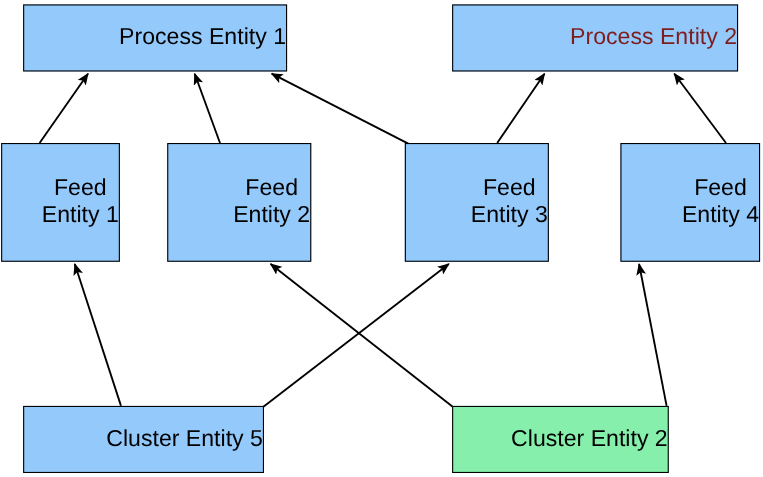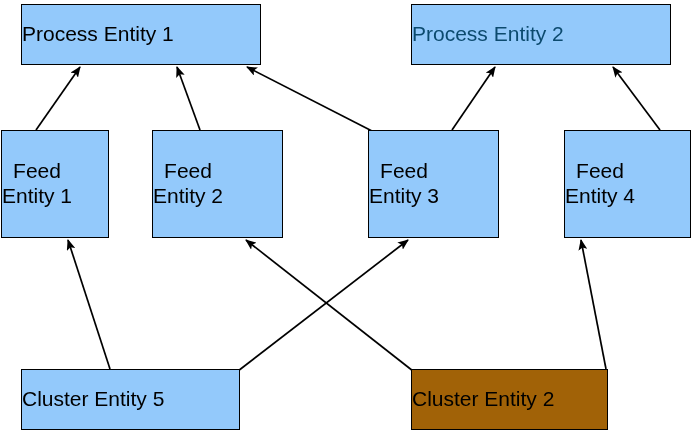--- a/index.html
+++ b/index.html
@@ -26,21 +26,21 @@
     z-index: 1;
   }
   .node {
     position: absolute;
     z-index: 2;
     box-sizing: border-box;
     background: #93c9fb;
     border: 1px solid #000000;
     display: flex;
     align-items: center;
-    justify-content: flex-start;
+    justify-content: flex-end;
     text-align: center;
     color: #000000;
     font-family: "Liberation Sans", sans-serif;
     font-size: 21px;
     line-height: 1.18;
     white-space: pre-line;
     letter-spacing: 0px;
   }
   .node-label {
     display: block;
@@ -68,21 +68,21 @@
         <line x1="238" y1="371" x2="408" y2="240" marker-end="url(#arrowhead)"></line>
         <line x1="413" y1="371" x2="246" y2="240" marker-end="url(#arrowhead)"></line>
         <line x1="606" y1="369" x2="581" y2="240" marker-end="url(#arrowhead)"></line>
       </g>
   </svg>
 
   <div class="node" style="left: 21px; top: 4px; width: 240px; height: 61px; background: rgb(147, 201, 251); border-color: rgb(0, 0, 0); color: rgb(0, 0, 0);">
     <span class="node-label">Process Entity 1</span>
   </div>
 
-  <div class="node" style="left: 411px; top: 4px; width: 260px; height: 61px; background: rgb(147, 201, 251); border-color: rgb(0, 0, 0); color: #0c4a6e;">
+  <div class="node" style="left: 411px; top: 4px; width: 260px; height: 61px; background: rgb(147, 201, 251); border-color: rgb(0, 0, 0); color: #7f1d1d;">
     <span class="node-label">Process Entity 2</span>
   </div>
 
   <div class="node" style="left: 1px; top: 130px; width: 108px; height: 108px; background: rgb(147, 201, 251); border-color: rgb(0, 0, 0); color: rgb(0, 0, 0);">
     <span class="node-label">Feed
 Entity 1</span>
   </div>
 
   <div class="node" style="left: 152px; top: 130px; width: 131px; height: 108px; background: rgb(147, 201, 251); border-color: rgb(0, 0, 0); color: rgb(0, 0, 0);">
     <span class="node-label">Feed
@@ -96,17 +96,17 @@
 
   <div class="node" style="left: 564px; top: 130px; width: 127px; height: 108px; background: rgb(147, 201, 251); border-color: rgb(0, 0, 0); color: rgb(0, 0, 0);">
     <span class="node-label">Feed
 Entity 4</span>
   </div>
 
   <div class="node" style="left: 21px; top: 369px; width: 219px; height: 61px; background: rgb(147, 201, 251); border-color: rgb(0, 0, 0); color: rgb(0, 0, 0);">
     <span class="node-label">Cluster Entity 5</span>
   </div>
 
-  <div class="node" style="left: 411px; top: 369px; width: 197px; height: 61px; background: #a16207; border-color: rgb(0, 0, 0); color: rgb(0, 0, 0);">
+  <div class="node" style="left: 411px; top: 369px; width: 197px; height: 61px; background: #86efac; border-color: rgb(0, 0, 0); color: rgb(0, 0, 0);">
     <span class="node-label">Cluster Entity 2</span>
   </div>
 
 </div>
 
 </body></html>

